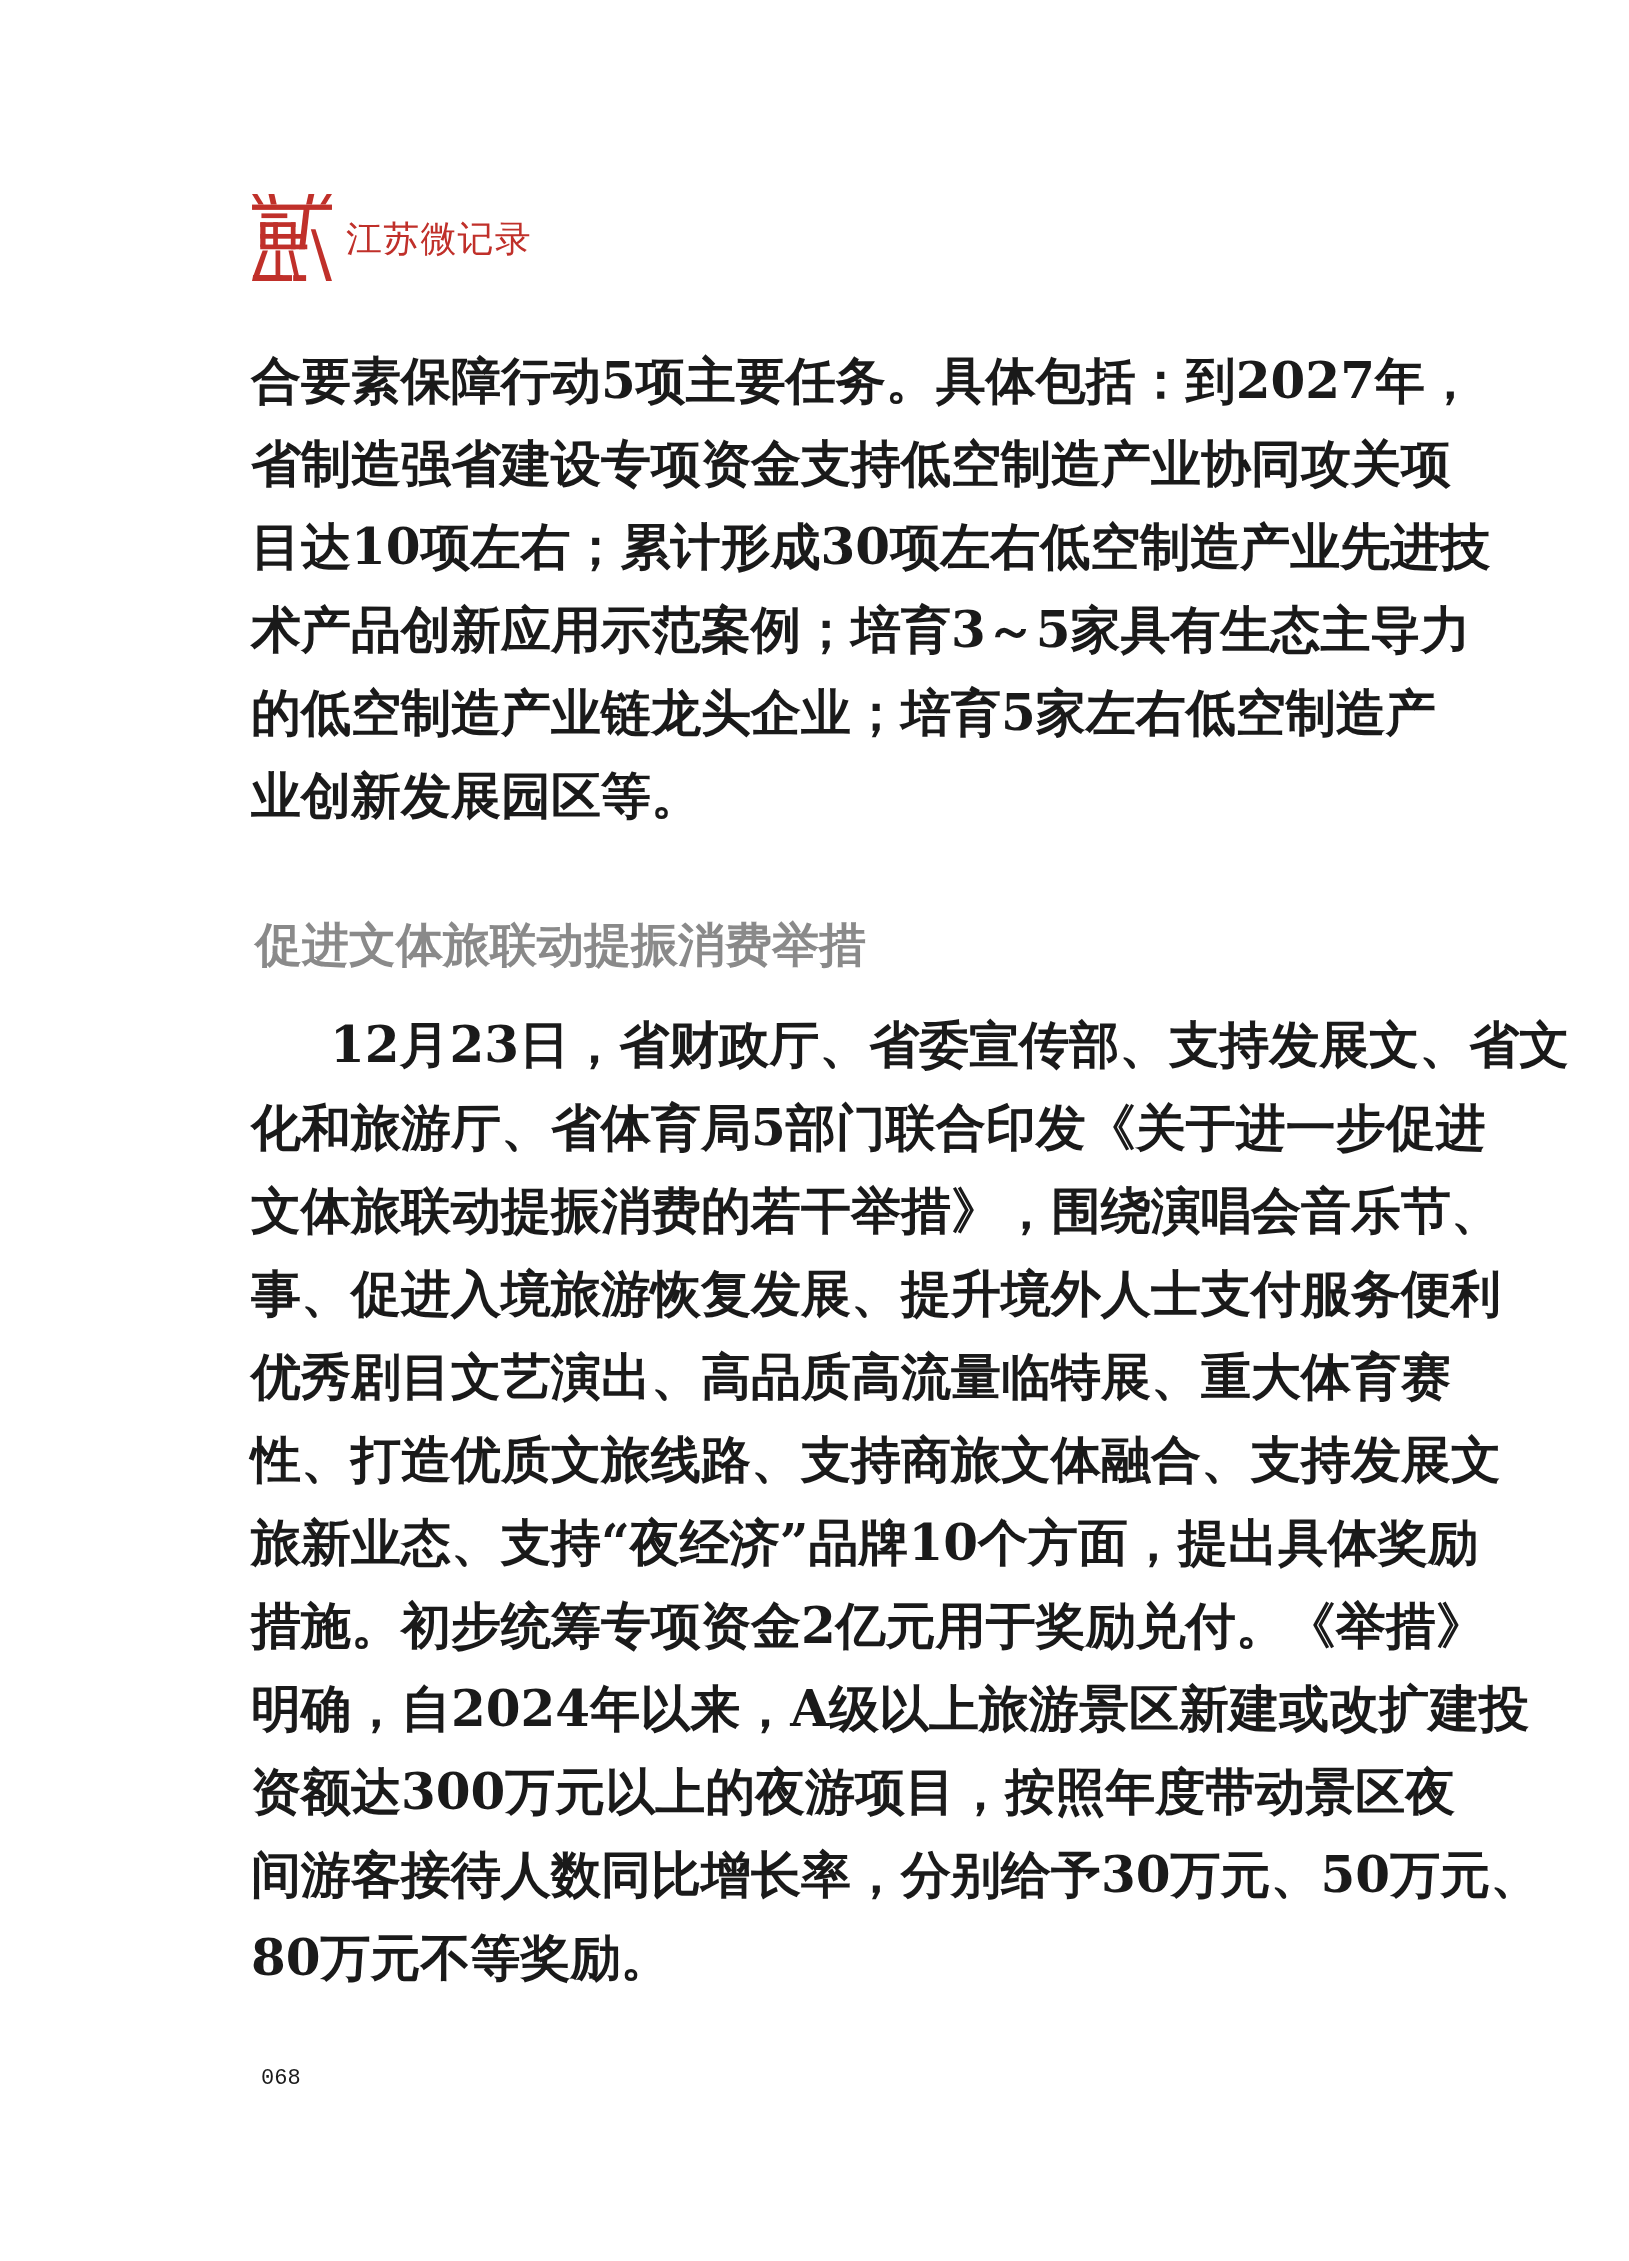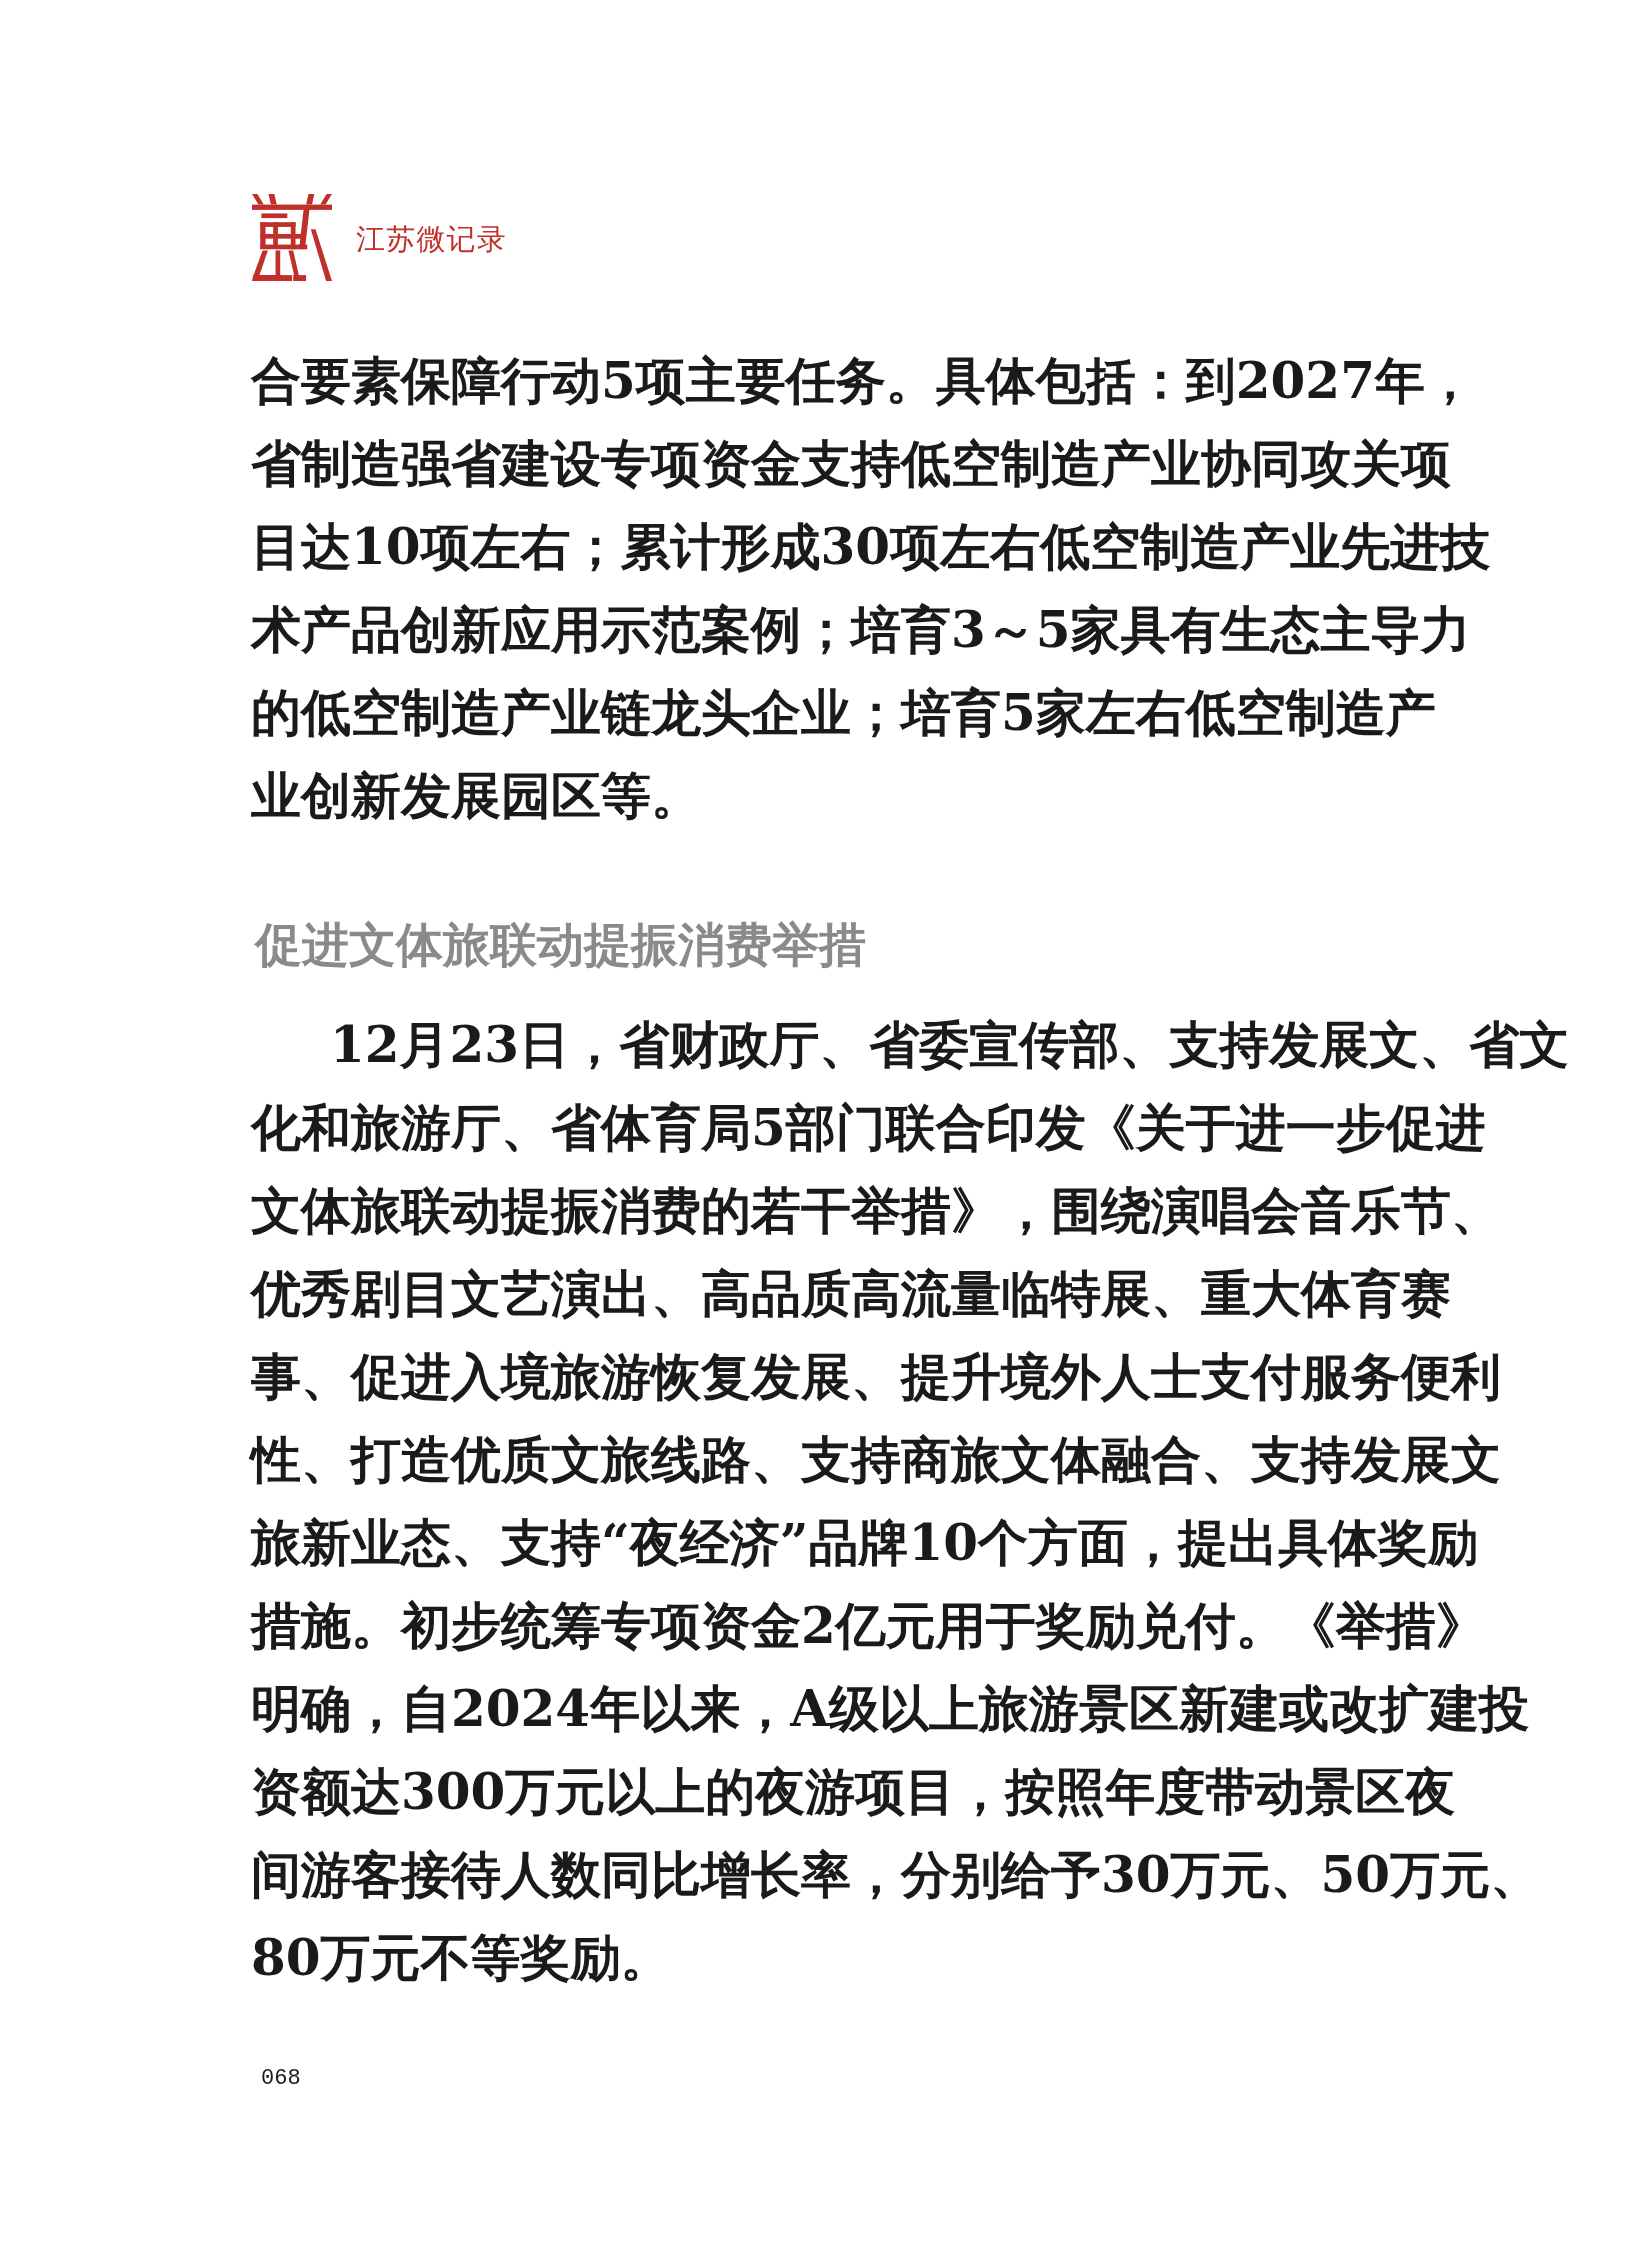--- a/index.html
+++ b/index.html
@@ -1,20 +1,20 @@
 <!DOCTYPE html>
 <html style="font-size:9.4px"><head>
 <meta charset="utf-8">
 <style>
   html, body { margin: 0; padding: 0; background: #ffffff; }
   body { width: 1629px; height: 2261px; position: relative; overflow: hidden; }
   .page { position: absolute; left: 0; top: 0; width: 1629px; height: 2261px; background: #fff; }
   .header { position: absolute; left: 252px; top: 194px; height: 87px; display: flex; align-items: center; }
   .logo { width: 80px; height: 87px; display: block; }
-  .header-title { margin-left: 24px; margin-top: 3.5px; color: #c0302a; font-family: "DejaVu Sans", sans-serif; font-size: 29px; letter-spacing: 1.2px; line-height: 1; }
+  .header-title { margin-left: 14px; margin-top: 3.5px; color: #c0302a; font-family: "DejaVu Sans", sans-serif; font-size: 36px; letter-spacing: 1.2px; line-height: 1; }
   .body-text { position: absolute; left: 251px; width: 1098px; font-family: "DejaVu Serif", "Liberation Serif", serif; font-size: 50px; line-height: 83px; color: #1a1a1a; }
   .para { margin: 0; text-align: justify; text-align-last: left; }
   .line { display: block; white-space: nowrap; height: 83px; font-weight: bold; }
   .p1 { top: 339px; }
   .heading { position: absolute; left: 251px; top: 899px; font-family: "DejaVu Serif", serif; font-weight: bold; font-size: 47px; line-height: 83px; color: #8a8a8a; margin: 4px; }
   .p2 { top: 1003px; }
   .indent { padding-left: 79px; }
   .page-number { position: absolute; left: 261px; top: 2058px; font-family: Liberation Mono, monospace; font-size: 22px; line-height: 41px; color: #1a1a1a; }
 </style>
 </head>
@@ -64,22 +64,22 @@
     </p>
   </div>
 
   <h2 class="heading">促进文体旅联动提振消费举措</h2>
 
   <div class="body-text p2">
     <p class="para">
       <span class="line indent">12月23日，省财政厅、省委宣传部、支持发展文、省文</span>
       <span class="line">化和旅游厅、省体育局5部门联合印发《关于进一步促进</span>
       <span class="line">文体旅联动提振消费的若干举措》，围绕演唱会音乐节、</span>
+      <span class="line">事、促进入境旅游恢复发展、提升境外人士支付服务便利</span>
       <span class="line">优秀剧目文艺演出、高品质高流量临特展、重大体育赛</span>
-      <span class="line">事、促进入境旅游恢复发展、提升境外人士支付服务便利</span>
       <span class="line">性、打造优质文旅线路、支持商旅文体融合、支持发展文</span>
       <span class="line">旅新业态、支持“夜经济”品牌10个方面，提出具体奖励</span>
       <span class="line">措施。初步统筹专项资金2亿元用于奖励兑付。《举措》</span>
       <span class="line">明确，自2024年以来，A级以上旅游景区新建或改扩建投</span>
       <span class="line">资额达300万元以上的夜游项目，按照年度带动景区夜</span>
       <span class="line">间游客接待人数同比增长率，分别给予30万元、50万元、</span>
       <span class="line">80万元不等奖励。</span>
     </p>
   </div>
 

